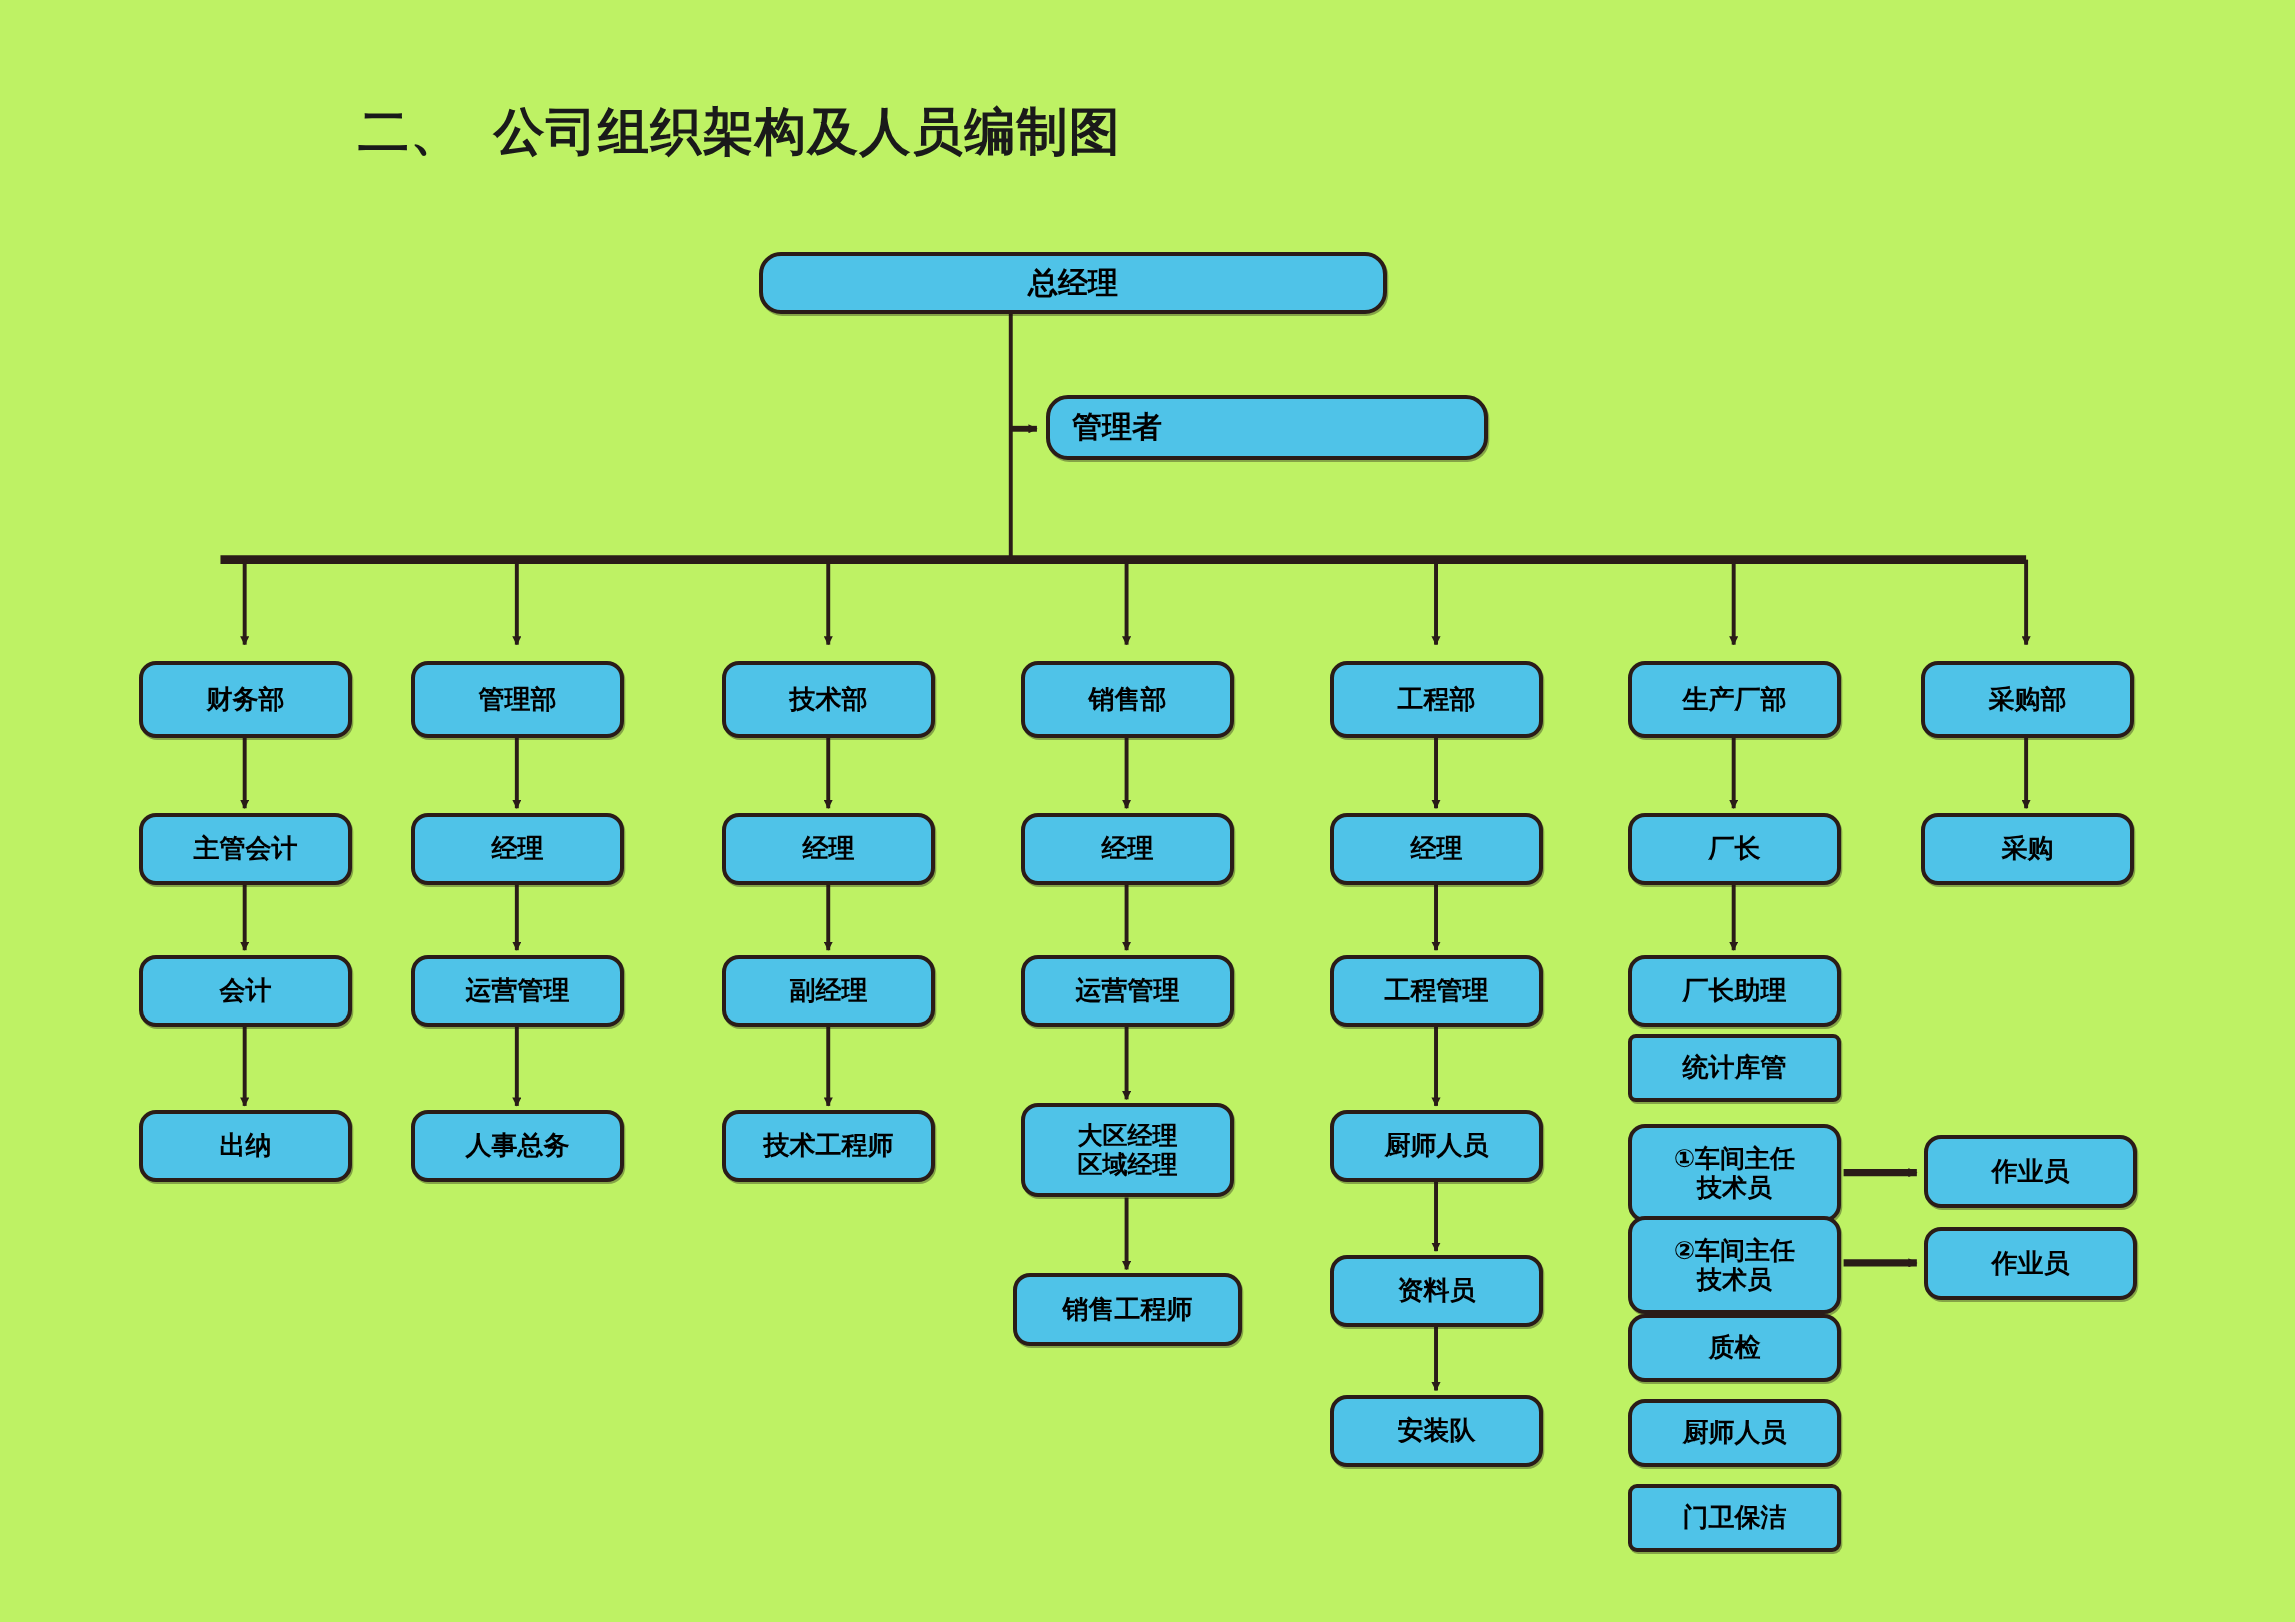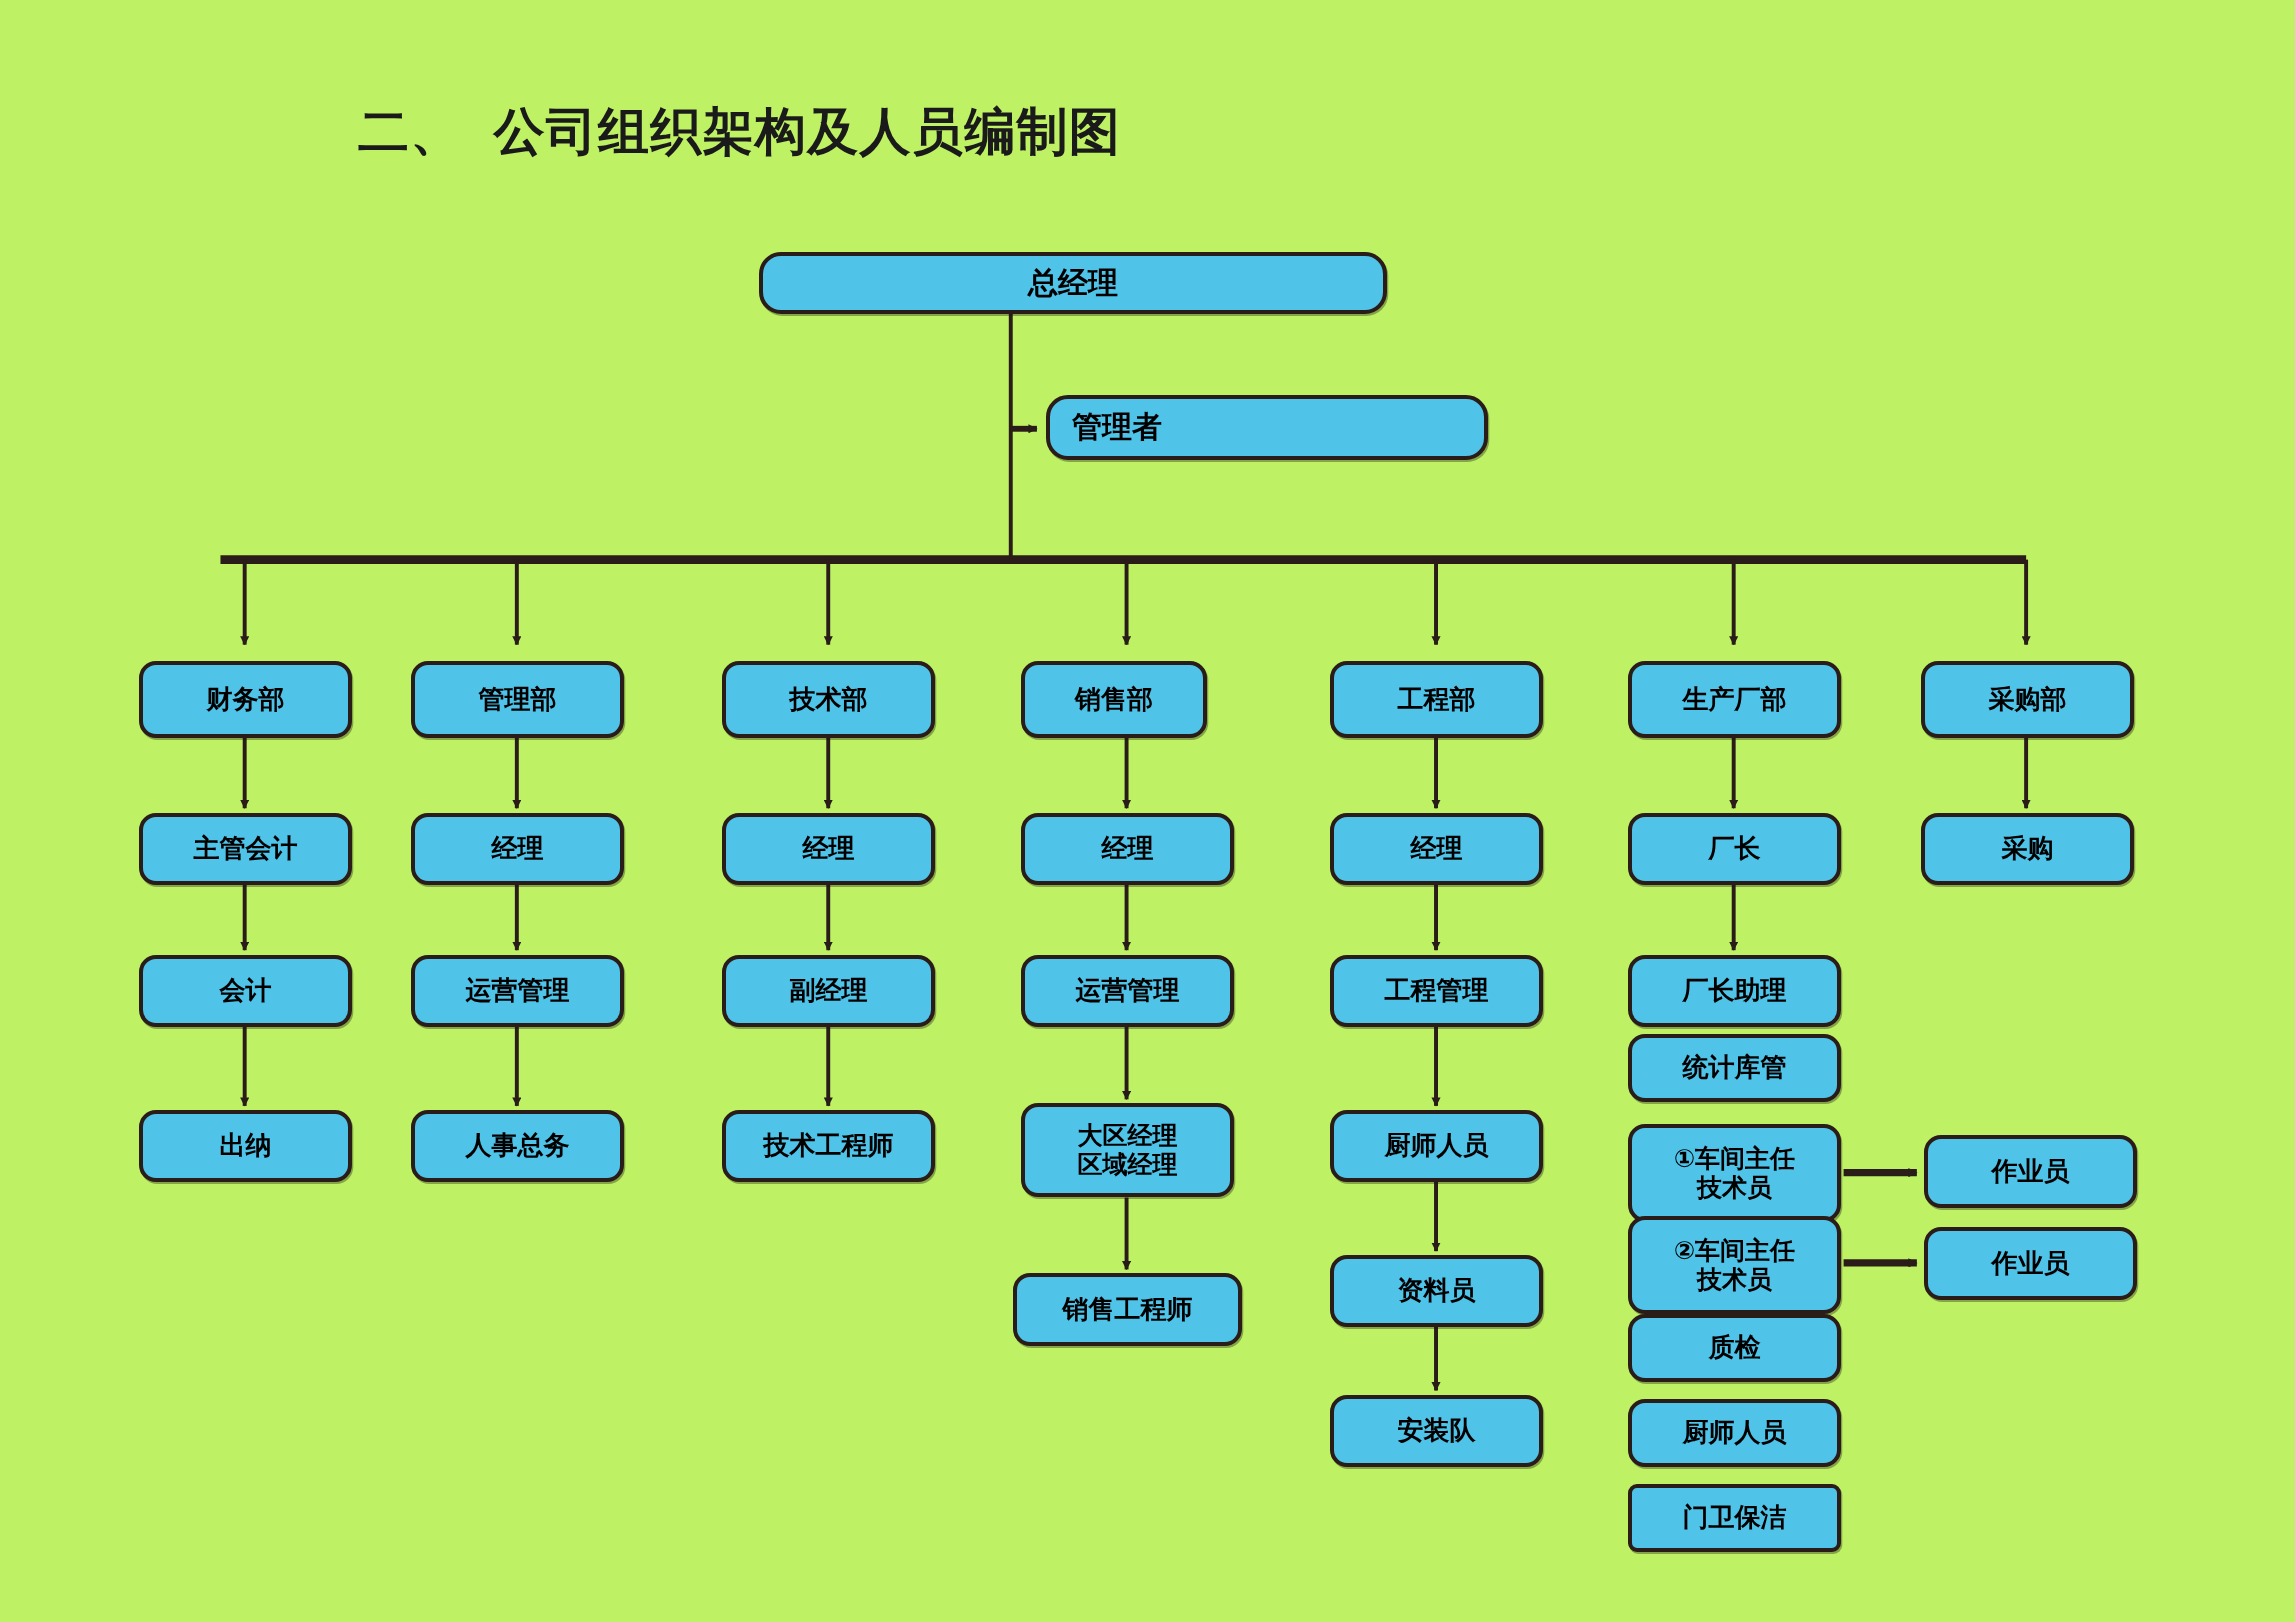--- a/index.html
+++ b/index.html
@@ -148,21 +148,21 @@
 
   <div class="node" style="left:139px; top:661px; width:213px; height:77px;">
     <span>财务部</span>
   </div>
   <div class="node" style="left:411px; top:661px; width:213px; height:77px;">
     <span>管理部</span>
   </div>
   <div class="node" style="left:722px; top:661px; width:213px; height:77px;">
     <span>技术部</span>
   </div>
-  <div class="node" style="left:1021px; top:661px; width:186px; height:77px;">
+  <div class="node" style="left:1021px; top:661px; width:213px; height:77px;">
     <span>销售部</span>
   </div>
   <div class="node" style="left:1330px; top:661px; width:213px; height:77px;">
     <span>工程部</span>
   </div>
   <div class="node" style="left:1628px; top:661px; width:213px; height:77px;">
     <span>生产厂部</span>
   </div>
   <div class="node" style="left:139px; top:813px; width:213px; height:72px;">
     <span>主管会计</span>
@@ -218,21 +218,21 @@
   <div class="node" style="left:722px; top:1110px; width:213px; height:72px;">
     <span>技术工程师</span>
   </div>
   <div class="node two-line" style="left:1021px; top:1103px; width:213px; height:94px;">
     <span class="line1">大区经理</span>
     <span class="line2">区域经理</span>
   </div>
   <div class="node" style="left:1330px; top:1110px; width:213px; height:72px;">
     <span>厨师人员</span>
   </div>
-  <div class="node" style="left:1628px; top:1034px; width:213px; height:68px;">
+  <div class="node" style="left:1628px; top:1034px; width:213px; height:68px;border-radius:8px;">
     <span>统计库管</span>
   </div>
 
   <div class="node" style="left:1013px; top:1273px; width:229px; height:73px;">
     <span>销售工程师</span>
   </div>
   <div class="node" style="left:1330px; top:1255px; width:213px; height:72px;">
     <span>资料员</span>
   </div>
   <div class="node" style="left:1330px; top:1395px; width:213px; height:72px;">

